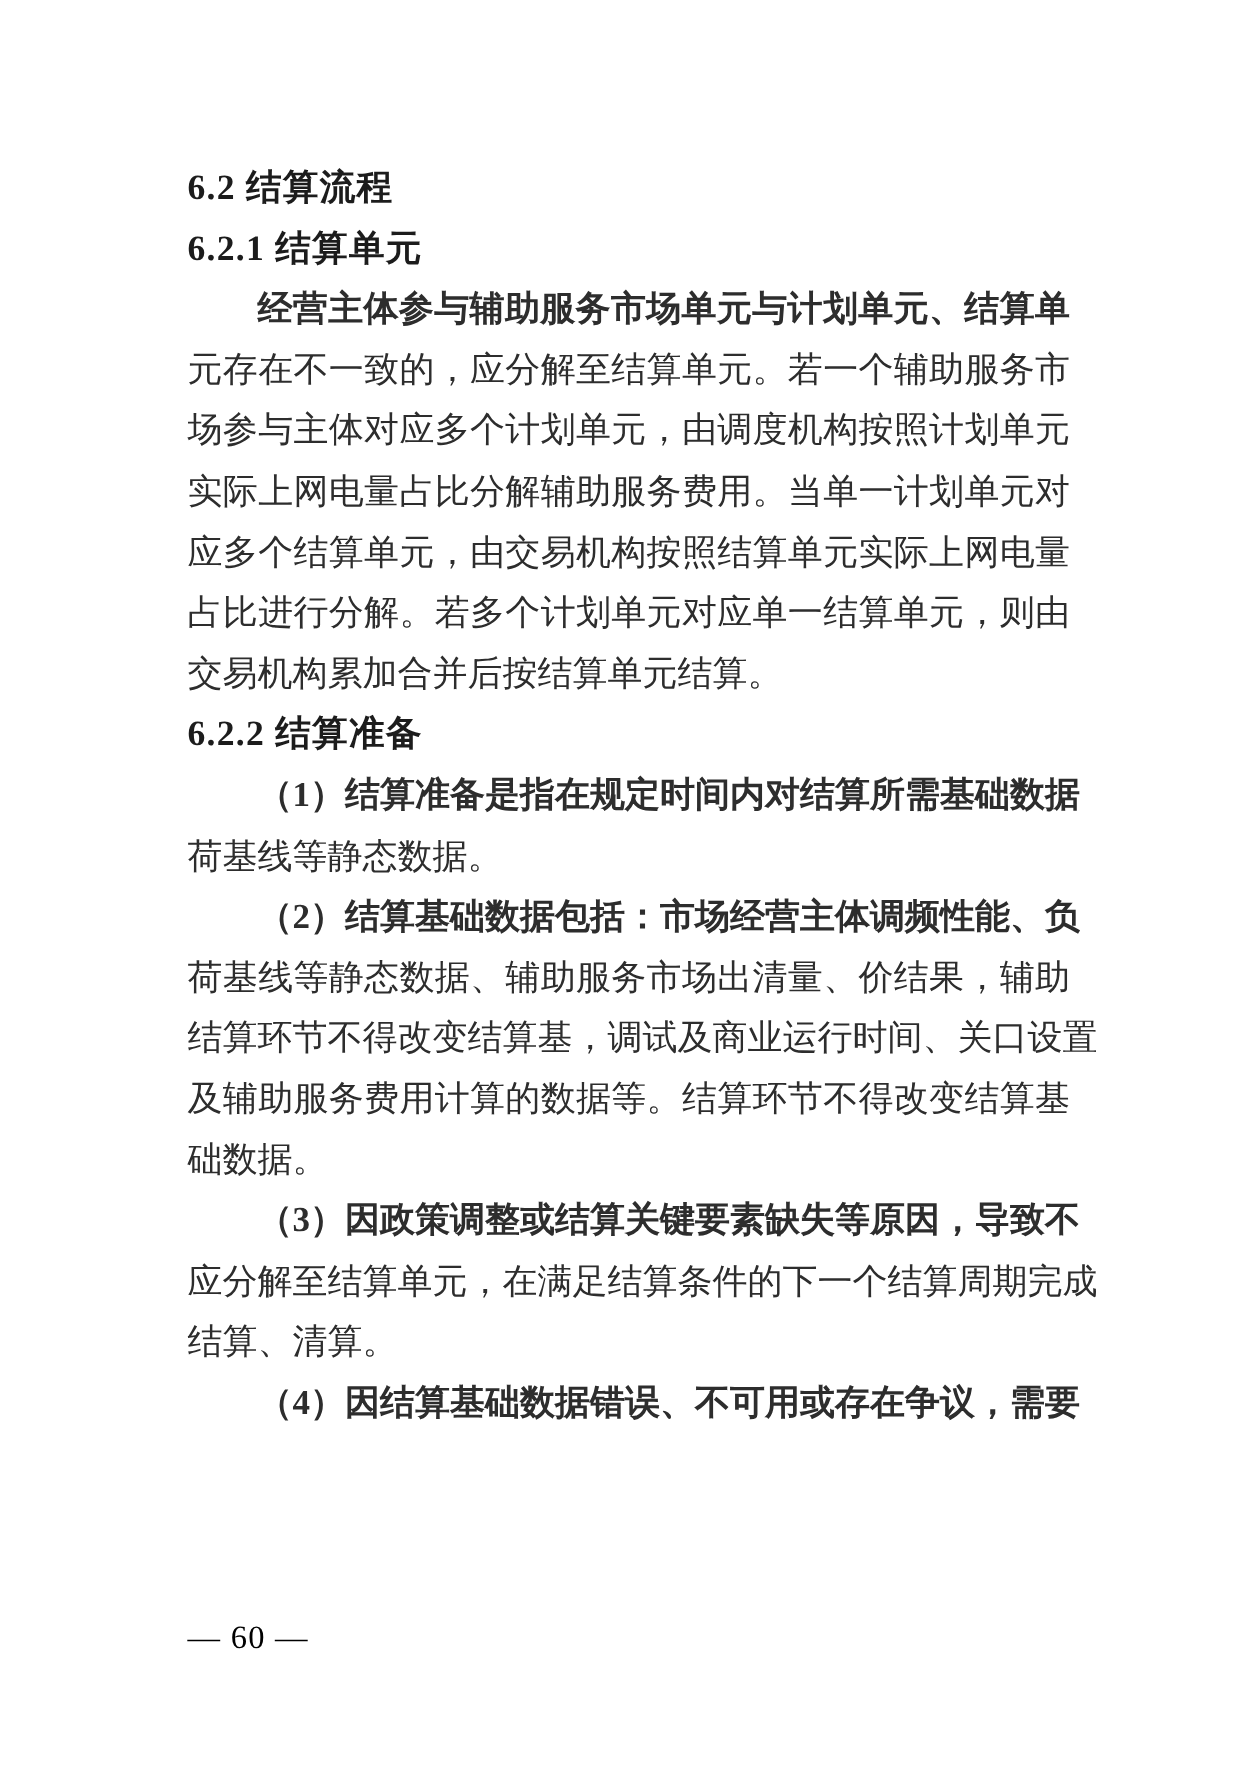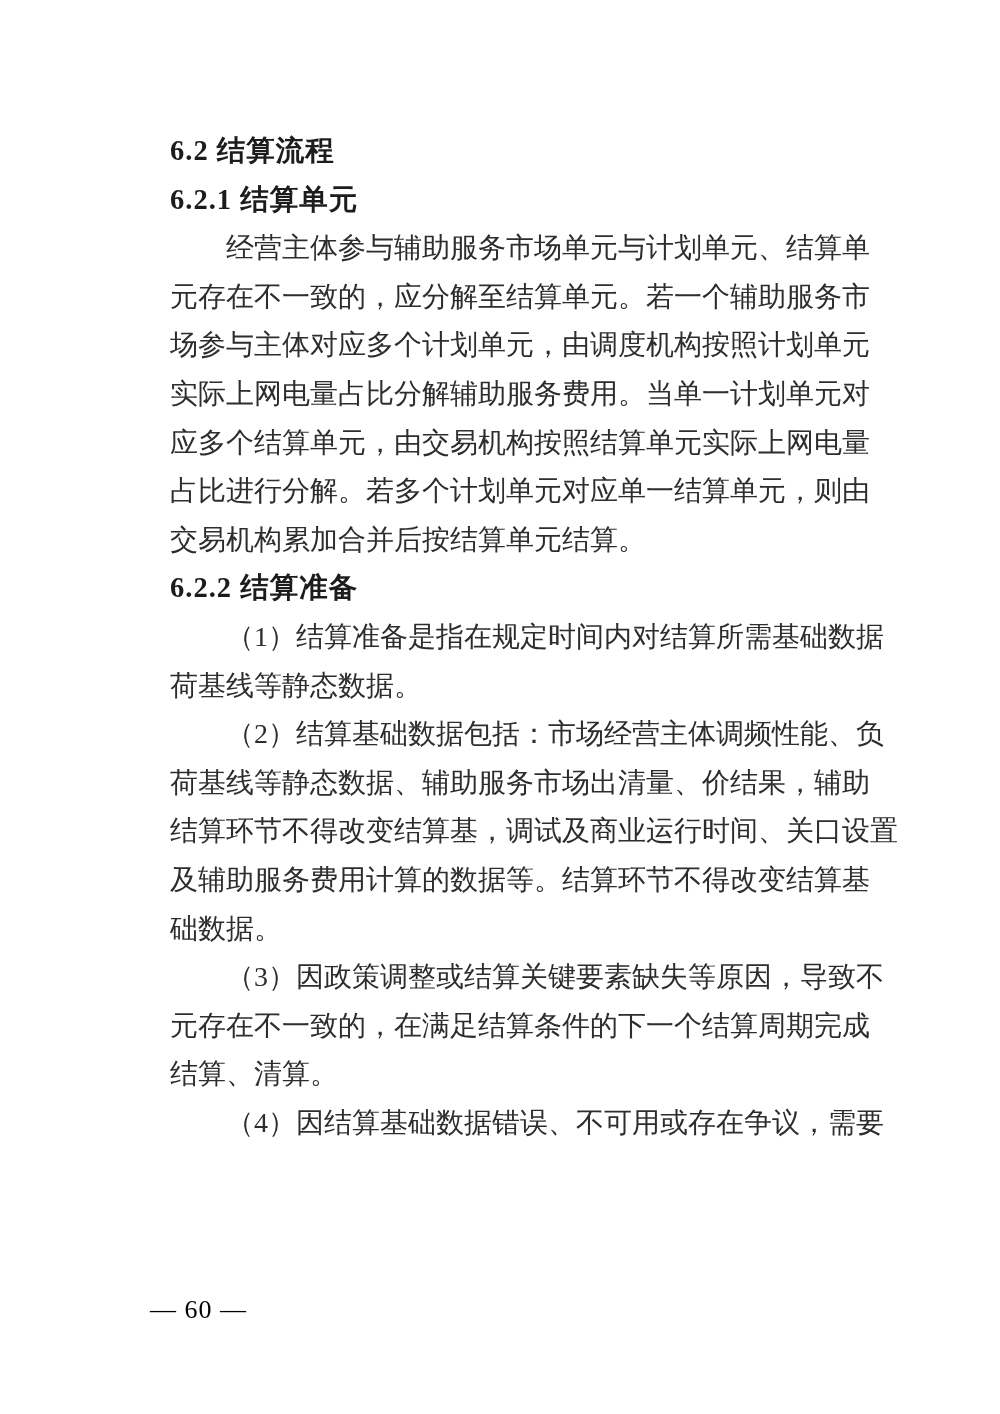--- a/index.html
+++ b/index.html
@@ -23,28 +23,28 @@
   }
   .line {
     height: 48.6px;
     line-height: 48.6px;
     font-size: 28px;
     color: #2d2d2d;
     white-space: nowrap;
     text-align: justify;
     text-align-last: justify;
     overflow: visible;
-    margin-left: 20px;
   }
   .line.body-last {
     text-align: right;
     text-align-last: left;
   }
   .line.body-first {
     text-indent: 56px;
+    font-weight: bold;
   }
   .line.heading {
     font-weight: bold;
     color: #1c1c1c;
     font-size: 28.5px;
     letter-spacing: 1px;
     text-align: left;
     text-align-last: left;
   }
   .page-footer {
@@ -74,18 +74,18 @@
       <div class="line body-last">交易机构累加合并后按结算单元结算。</div>
       <div class="line heading">6.2.2 结算准备</div>
       <div class="line body-first">（1）结算准备是指在规定时间内对结算所需基础数据</div>
       <div class="line body-last">荷基线等静态数据。</div>
       <div class="line body-first">（2）结算基础数据包括：市场经营主体调频性能、负</div>
       <div class="line">荷基线等静态数据、辅助服务市场出清量、价结果，辅助</div>
       <div class="line">结算环节不得改变结算基，调试及商业运行时间、关口设置</div>
       <div class="line">及辅助服务费用计算的数据等。结算环节不得改变结算基</div>
       <div class="line body-last">础数据。</div>
       <div class="line body-first">（3）因政策调整或结算关键要素缺失等原因，导致不</div>
-      <div class="line">元存在不一致的，在满足结算条件的下一个结算周期完成</div>
+      <div class="line">应分解至结算单元，在满足结算条件的下一个结算周期完成</div>
       <div class="line body-last">结算、清算。</div>
       <div class="line body-first">（4）因结算基础数据错误、不可用或存在争议，需要</div>
     </div>
   <div class="page-footer">— 60 —</div>
 </div>
 
 </body></html>

